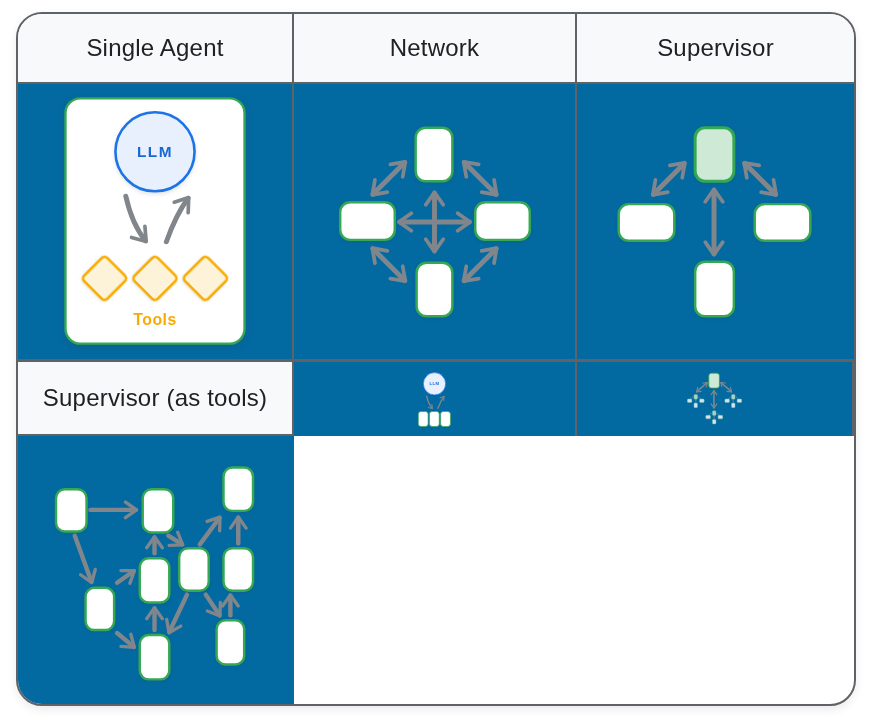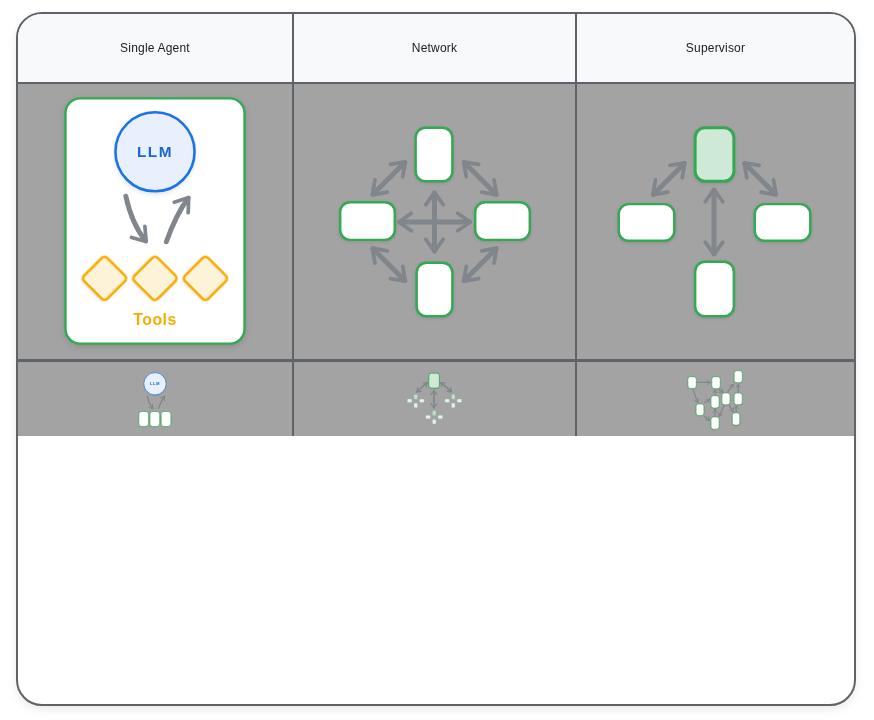--- a/index.html
+++ b/index.html
@@ -25,23 +25,23 @@
   }
   .cell{border-right:2px solid var(--border_gray);border-bottom:2px solid var(--border_gray);}
   .cell.last-col{border-right:none;}
   .cell.body-row1{border-bottom:3px solid var(--border_gray);}
   .cell.last-row{border-bottom:none;}
   .header-cell{
     background:var(--header_bg);
     display:flex;align-items:center;justify-content:center;
   }
   .header-cell span{
-    color:var(--text);font-size:12px;font-weight:500;letter-spacing:.2px;
-  }
-  .body-cell{background:#a3a3a3;overflow:hidden;}
+    color:var(--text);font-size:24px;font-weight:500;letter-spacing:.2px;
+  }
+  .body-cell{background:#0369a1;overflow:hidden;}
   .body-cell svg{display:block;width:100%;height:100%;}
 
   
   .node{fill:#fff;stroke:var(--green);stroke-width:2.5;
         filter:drop-shadow(0 1.5px 1.5px rgba(60,64,67,.18));}
   .node.filled{fill:var(--green_fill);stroke-width:3;}
   .container-box{fill:#fff;stroke:var(--green);stroke-width:2.4;
         filter:drop-shadow(0 2px 3px rgba(60,64,67,.2));}
   .llm-circle{fill:var(--blue_fill);stroke:var(--blue);stroke-width:2.6;
         filter:drop-shadow(0 2px 2px rgba(60,64,67,.15));}
@@ -120,20 +120,23 @@
       <line class="arrow" x1="77" y1="111" x2="108" y2="80" marker-start="url(#ah)" marker-end="url(#ah)"></line>
       <line class="arrow" x1="169" y1="80" x2="200" y2="111" marker-start="url(#ah)" marker-end="url(#ah)"></line>
       <line class="arrow" x1="138" y1="107" x2="138" y2="171" marker-start="url(#ah)" marker-end="url(#ah)"></line>
       <rect class="node filled" x="119" y="44" width="39" height="54" rx="10"></rect>
       <rect class="node" x="42" y="121" width="56" height="37" rx="10"></rect>
       <rect class="node" x="179" y="121" width="56" height="37" rx="10"></rect>
       <rect class="node" x="119" y="179" width="39" height="55" rx="10"></rect>
     </svg>
   </div>
 
+  <div class="cell header-cell">
+    <span>Supervisor (as tools)</span>
+  </div>
 
   <div class="cell body-cell last-row">
     <svg viewBox="0 0 277 272" preserveAspectRatio="xMidYMid meet">
       <circle class="llm-circle" cx="138.5" cy="80" r="41"></circle>
       <text class="llm-text" x="138.5" y="85.5" text-anchor="middle">LLM</text>
       <path class="arrow" d="M110,126 C114,144 120,159 130,170" marker-end="url(#ah)"></path>
       <path class="arrow" d="M151,170 C157,154 164,139 173,127" marker-end="url(#ah)"></path>
       <rect class="node" x="79" y="182" width="36" height="55" rx="10"></rect>
       <rect class="node" x="120" y="182" width="36" height="55" rx="10"></rect>
       <rect class="node" x="161" y="182" width="36" height="55" rx="10"></rect>

